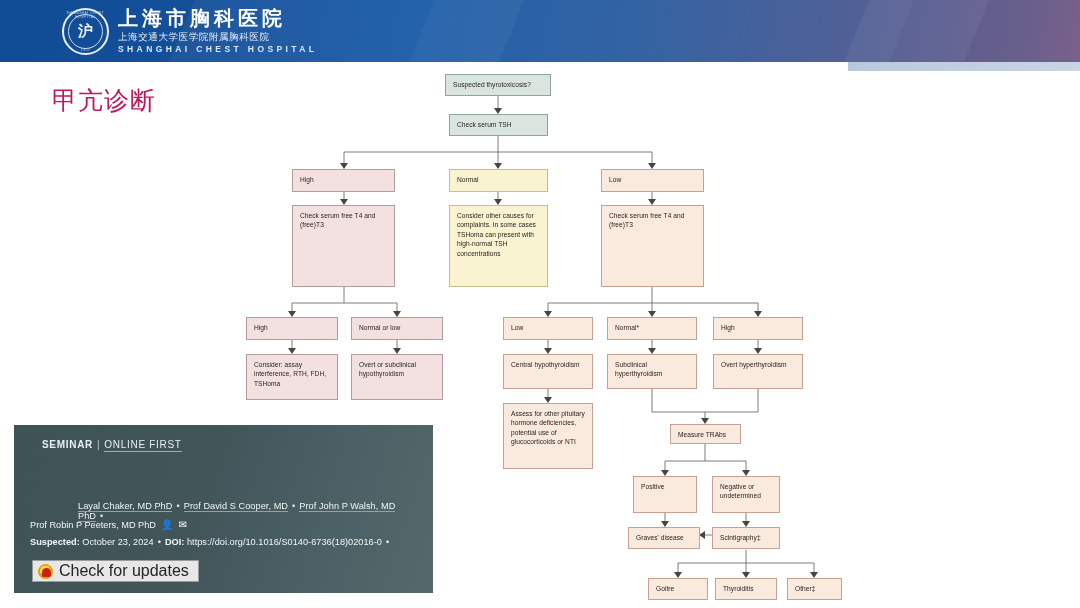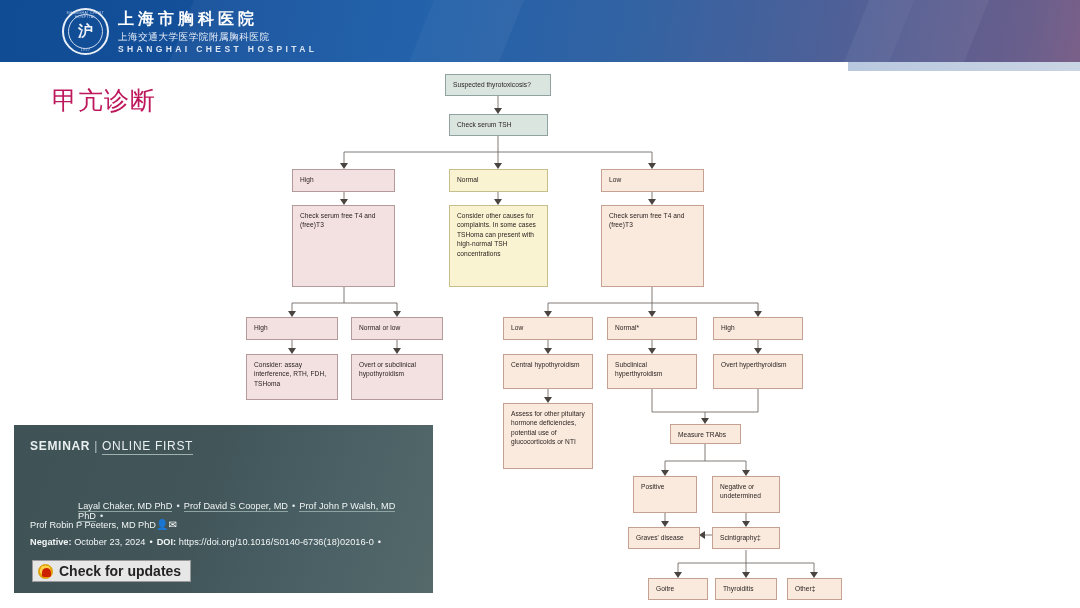--- a/index.html
+++ b/index.html
@@ -50,21 +50,21 @@
   .logo-seal .micro {
     position:absolute; left:0; right:0; top:3px; text-align:center;
     font-size:3.4px; letter-spacing:.55px; color:#cddbf0;
   }
   .logo-seal .micro-b {
     position:absolute; left:0; right:0; bottom:3px; text-align:center;
     font-size:3.4px; letter-spacing:.55px; color:#cddbf0;
   }
   .logo-text { display:flex; flex-direction:column; justify-content:center; }
   .ln-cn {
-    font-family:"DejaVu Sans", sans-serif; color:#ffffff; font-size:16px;
+    font-family:"DejaVu Sans", sans-serif; color:#ffffff; font-size:20px;
     font-weight:bold; letter-spacing:4px; line-height:23px;
   }
   .ln-cn2 {
     font-family:"DejaVu Sans", sans-serif; color:#e6edf8; font-size:9.5px;
     letter-spacing:.6px; line-height:13px;
   }
   .ln-en {
     color:#dbe5f4; font-size:8.5px; font-weight:bold; letter-spacing:3.4px; line-height:12px;
   }
 
@@ -92,39 +92,39 @@
   svg.edges line, svg.edges path { stroke:#736b66; stroke-width:.9; fill:none; }
   svg.edges polygon { fill:#4a4440; }
 
   
   .pubcard {
     position:absolute; left:14px; top:425px; width:419px; height:168px;
     background: linear-gradient(108deg,#3f5256 0%, #42565a 45%, #4a6064 72%, #55696b 100%);
     color:#ffffff; overflow:hidden;
   }
   .pub-kicker {
-    position:absolute; left:16px; top:14px;
-    font-size:12px; letter-spacing:.7px; color:#eaf0f0;
+    position:absolute; left:28px; top:14px;
+    font-size:10px; letter-spacing:.7px; color:#eaf0f0;
   }
   .pub-kicker .bold { font-weight:bold; }
   .pub-kicker .sep { color:#b8c6c6; margin:0 4px; }
   .pub-kicker .ul { border-bottom:1px solid #9fb1b1; padding-bottom:1px; }
   .pub-title {
     position:absolute; left:16px; top:33px;
     font-size:20.5px; font-weight:normal; color:#ffffff; letter-spacing:.15px;
   }
   .pub-authors {
     position:absolute; left:16px; top:76px; width:395px;
     font-size:9.2px; color:#f0f4f4; letter-spacing:.05px;padding-left:48px;
   }
   .pub-authors .a { border-bottom:1px solid #8fa3a3; }
   .pub-authors .dot { margin:0 4px; color:#dfe8e8; }
   .pub-authors2 {
     position:absolute; left:16px; top:94px; width:395px;
-    font-size:9.2px; color:#f0f4f4; display:flex; align-items:center; 
+    font-size:9.2px; color:#f0f4f4; display:flex; align-items:center; gap:5px;
   }
   .pub-authors2 .ic { font-size:10px; color:#ffffff; }
   .pub-meta {
     position:absolute; left:16px; top:112px; width:400px;
     font-size:9.2px; color:#f2f6f6; letter-spacing:.02px;
   }
   .pub-meta .lbl { font-weight:bold; }
   .pub-meta .dot { margin:0 4px; }
   .cfu {
     position:absolute; left:18px; top:135px; height:22px;
@@ -133,21 +133,21 @@
   }
   .cfu .badge {
     width:15px; height:15px; border-radius:50%;
     background: radial-gradient(circle at 50% 45%, #ffd24a 0 55%, #e8a300 56% 100%);
     position:relative; border:1px solid #d89d00;
   }
   .cfu .badge::after {
     content:""; position:absolute; left:3px; top:3px; width:9px; height:9px;
     background:#cc2200; border-radius:5px 5px 2px 2px;
   }
-  .cfu .txt { font-size:14px; color:#242424;font-weight:bold; }
+  .cfu .txt { font-size:16px; color:#242424; }
 </style>
 </head>
 <body>
 
 <div id="slide">
 
   <div class="banner">
     <div class="sheen-a"></div>
     <div class="sheen-b"></div>
     <div class="sheen-c"></div>
@@ -327,21 +327,21 @@
       <span class="a">Layal Chaker, MD PhD</span><span class="dot">•</span><span class="a">Prof David S Cooper, MD</span><span class="dot">•</span><span class="a">Prof John P Walsh, MD PhD</span><span class="dot">•</span>
     </div>
 
     <div class="pub-authors2">
       <span class="a">Prof Robin P Peeters, MD PhD</span>
       <span class="ic">👤</span>
       <span class="ic">✉</span>
     </div>
 
     <div class="pub-meta">
-      <span class="lbl">Negative:</span>
+      <span class="lbl">Suspected:</span>
       <span>October 23, 2024</span><span class="dot">•</span><span class="lbl">DOI:</span>
       <span>https://doi.org/10.1016/S0140-6736(18)02016-0</span><span class="dot">•</span>
     </div>
 
     <div class="cfu">
       <span class="badge"></span>
       <span class="txt">Check for updates</span>
     </div>
   </div>
 

